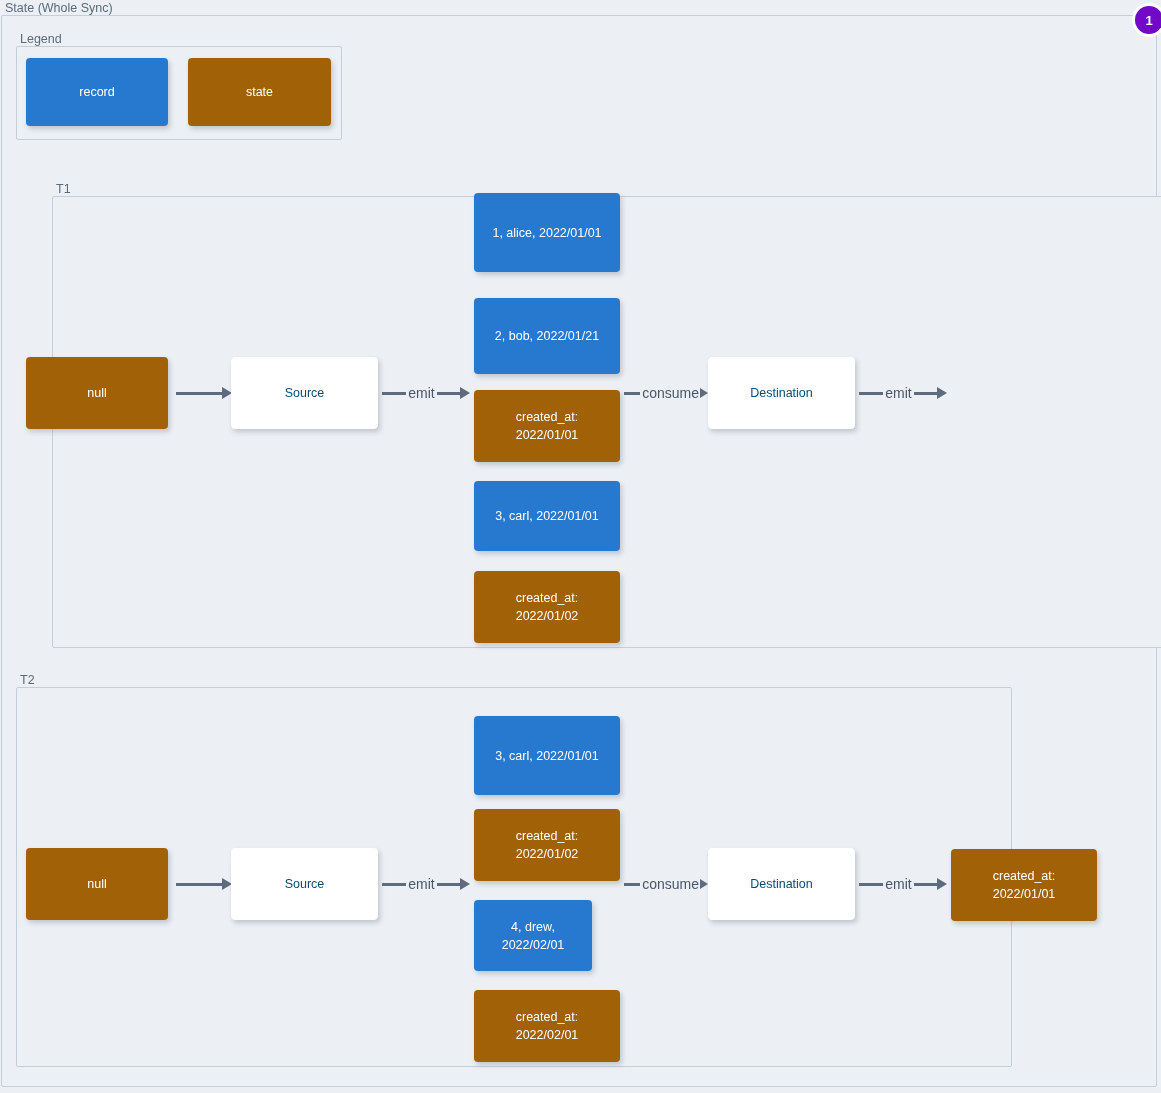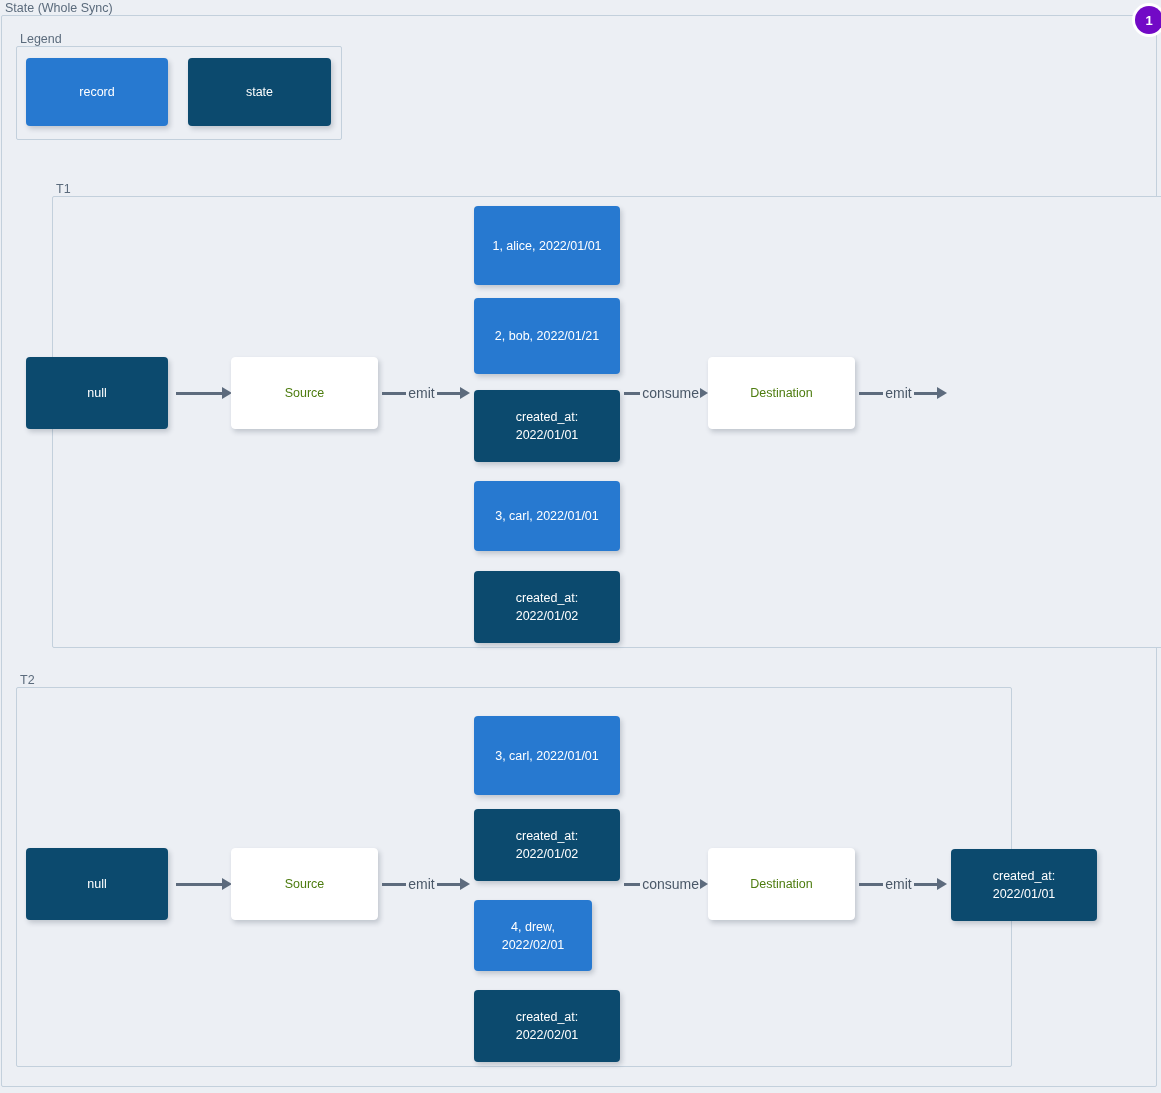--- a/index.html
+++ b/index.html
@@ -60,22 +60,22 @@
     align-items: center;
     justify-content: center;
     text-align: center;
     font-size: 12.5px;
     line-height: 18px;
     box-shadow: 2px 3px 5px rgba(40,55,75,0.22);
     white-space: pre-line;
     padding: 2px 6px;
   }
   .node.record { background: #2779d0; color: #ffffff; }
-  .node.state  { background: #0c4a6e; color: #ffffff; }
-  .node.plain  { background: #ffffff; color: #4d7c0f; border: 1px solid #ffffff; }
+  .node.state  { background: #a16207; color: #ffffff; }
+  .node.plain  { background: #ffffff; color: #0c4a6e; border: 1px solid #ffffff; }
 
   
   #legend-record { left: 26px; top: 58px; width: 142px; height: 68px; }
   #legend-state  { left: 188px; top: 58px; width: 143px; height: 68px; }
 
   
   .arrow {
     position: absolute;
     height: 18px;
     display: flex;
@@ -166,21 +166,21 @@
 
 <div class="node plain" style="left:231px; top:357px; width:147px; height:72px;">Source</div>
 
 <div class="arrow" style="left:382px; top:384px; width:88px;">
   <div class="seg"></div>
   <div class="lbl">emit</div>
   <div class="seg"></div>
   <div class="head"></div>
 </div>
 
-<div class="node record" style="left:474px; top:206px; width:146px; height:79px;">1, alice, 2022/01/01</div>
+<div class="node record" style="left:474px; top:193px; width:146px; height:79px;">1, alice, 2022/01/01</div>
 <div class="node record" style="left:474px; top:298px; width:146px; height:76px;">2, bob, 2022/01/21</div>
 <div class="node state" style="left:474px; top:390px; width:146px; height:72px;">created_at:
 2022/01/01</div>
 <div class="node record" style="left:474px; top:481px; width:146px; height:70px;">3, carl, 2022/01/01</div>
 <div class="node state" style="left:474px; top:571px; width:146px; height:72px;">created_at:
 2022/01/02</div>
 
 <div class="arrow small-head" style="left:624px; top:384px; width:84px;">
   <div class="seg"></div>
   <div class="lbl">consume</div>

